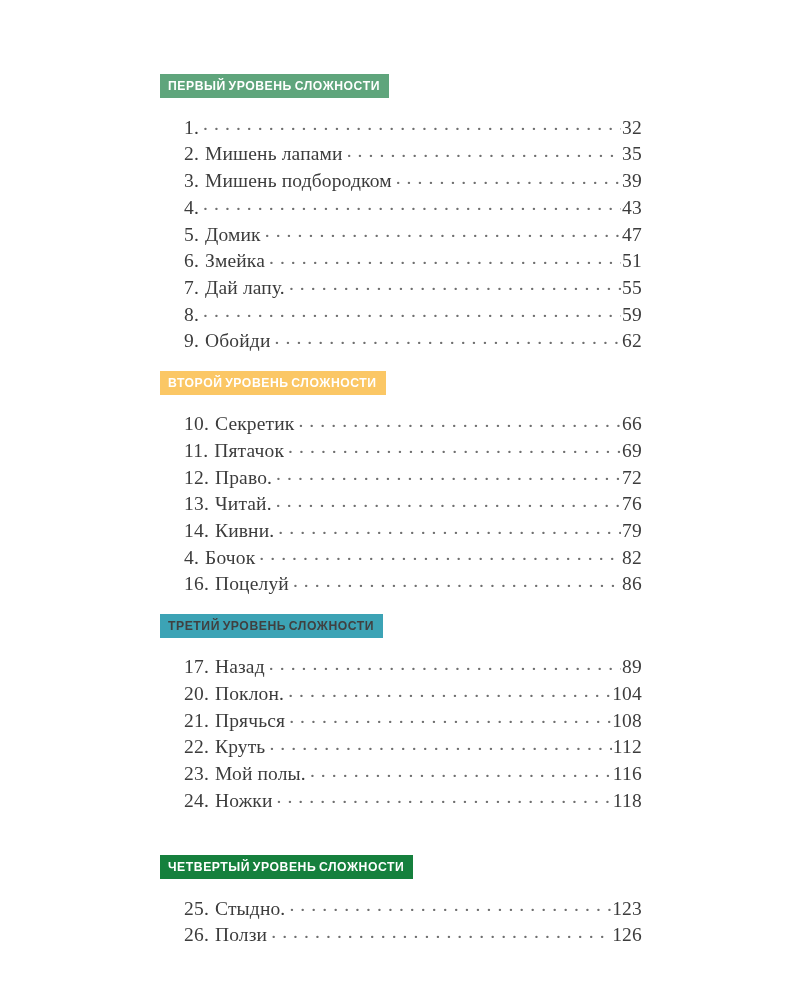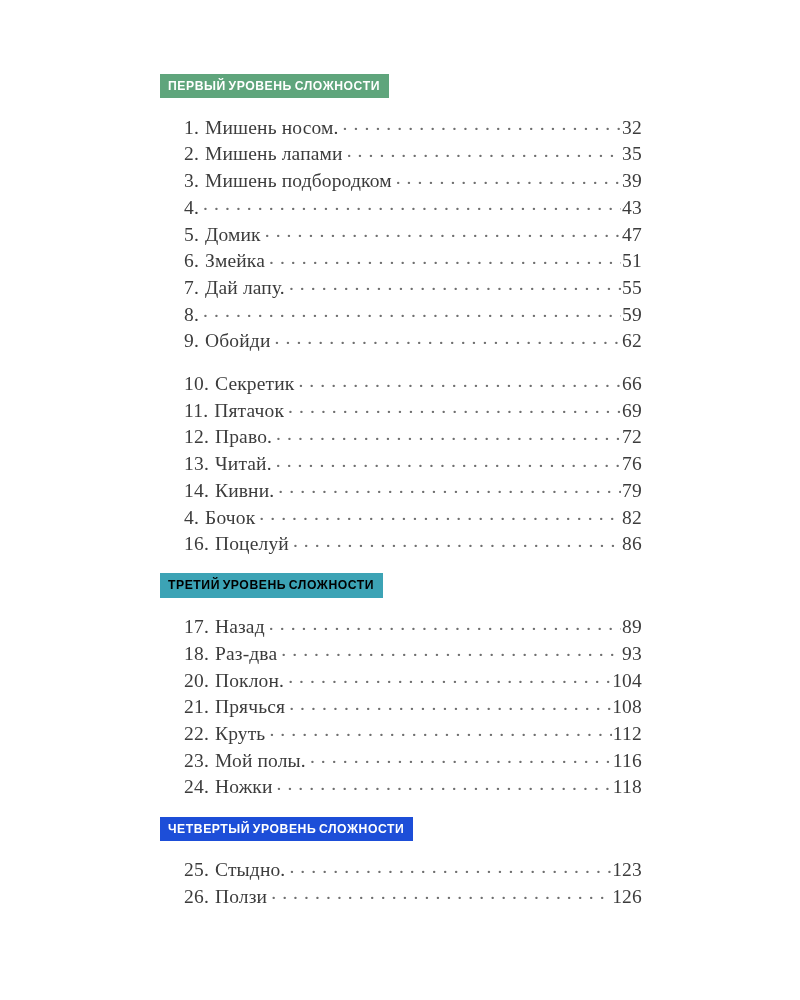--- a/index.html
+++ b/index.html
@@ -104,21 +104,20 @@
   }
 </style>
 </head>
 <body>
 
 <div id="toc-page">
   <div class="toc-body" id="toc-body">
       <div class="section"><div class="section-badge" style="background: rgb(95, 165, 124); color: rgb(255, 255, 255);">ПЕРВЫЙ УРОВЕНЬ СЛОЖНОСТИ</div><div class="entries">
           <div class="toc-entry">
             <span class="entry-num">1.</span>
-            <span class="entry-title">Мишень носом.</span>
             <span class="leader"></span>
             <span class="entry-page">32</span>
           </div>
           <div class="toc-entry">
             <span class="entry-num">2.</span>
             <span class="entry-title">Мишень лапами</span>
             <span class="leader"></span>
             <span class="entry-page">35</span>
           </div>
           <div class="toc-entry">
@@ -155,21 +154,21 @@
             <span class="leader"></span>
             <span class="entry-page">59</span>
           </div>
           <div class="toc-entry">
             <span class="entry-num">9.</span>
             <span class="entry-title">Обойди</span>
             <span class="leader"></span>
             <span class="entry-page">62</span>
           </div>
         </div></div>
-      <div class="section"><div class="entries">
+      <div class="section"><div class="section-badge" style="background: rgb(251, 199, 101); color: rgb(255, 255, 255);">ВТОРОЙ УРОВЕНЬ СЛОЖНОСТИ</div><div class="entries">
           <div class="toc-entry">
             <span class="entry-num">10.</span>
             <span class="entry-title">Секретик</span>
             <span class="leader"></span>
             <span class="entry-page">66</span>
           </div>
           <div class="toc-entry">
             <span class="entry-num">11.</span>
             <span class="entry-title">Пятачок</span>
             <span class="leader"></span>
@@ -199,34 +198,28 @@
             <span class="leader"></span>
             <span class="entry-page">82</span>
           </div>
           <div class="toc-entry">
             <span class="entry-num">16.</span>
             <span class="entry-title">Поцелуй</span>
             <span class="leader"></span>
             <span class="entry-page">86</span>
           </div>
         </div></div>
-      <div class="section"><div class="section-badge" style="background: rgb(60, 163, 181); color: #000000;">ТРЕТИЙ УРОВЕНЬ СЛОЖНОСТИ</div><div class="entries">
+      <div class="section"><div class="section-badge" style="background: rgb(60, 163, 181); color: #404040;">ТРЕТИЙ УРОВЕНЬ СЛОЖНОСТИ</div><div class="entries">
           <div class="toc-entry">
             <span class="entry-num">17.</span>
             <span class="entry-title">Назад</span>
             <span class="leader"></span>
             <span class="entry-page">89</span>
           </div>
           <div class="toc-entry">
-            <span class="entry-num">18.</span>
-            <span class="entry-title">Раз-два</span>
-            <span class="leader"></span>
-            <span class="entry-page">93</span>
-          </div>
-          <div class="toc-entry">
             <span class="entry-num">20.</span>
             <span class="entry-title">Поклон.</span>
             <span class="leader"></span>
             <span class="entry-page">104</span>
           </div>
           <div class="toc-entry">
             <span class="entry-num">21.</span>
             <span class="entry-title">Прячься</span>
             <span class="leader"></span>
             <span class="entry-page">108</span>
@@ -243,21 +236,21 @@
             <span class="leader"></span>
             <span class="entry-page">116</span>
           </div>
           <div class="toc-entry">
             <span class="entry-num">24.</span>
             <span class="entry-title">Ножки</span>
             <span class="leader"></span>
             <span class="entry-page">118</span>
           </div>
         </div></div>
-      <div class="section"><div class="section-badge" style="background: #1d4ed8; color: rgb(255, 255, 255);">ЧЕТВЕРТЫЙ УРОВЕНЬ СЛОЖНОСТИ</div><div class="entries">
+      <div class="section"><div class="section-badge" style="background: #15803d; color: rgb(255, 255, 255); margin-top: 25px;">ЧЕТВЕРТЫЙ УРОВЕНЬ СЛОЖНОСТИ</div><div class="entries">
           <div class="toc-entry">
             <span class="entry-num">25.</span>
             <span class="entry-title">Стыдно.</span>
             <span class="leader"></span>
             <span class="entry-page">123</span>
           </div>
           <div class="toc-entry">
             <span class="entry-num">26.</span>
             <span class="entry-title">Ползи</span>
             <span class="leader"></span>

